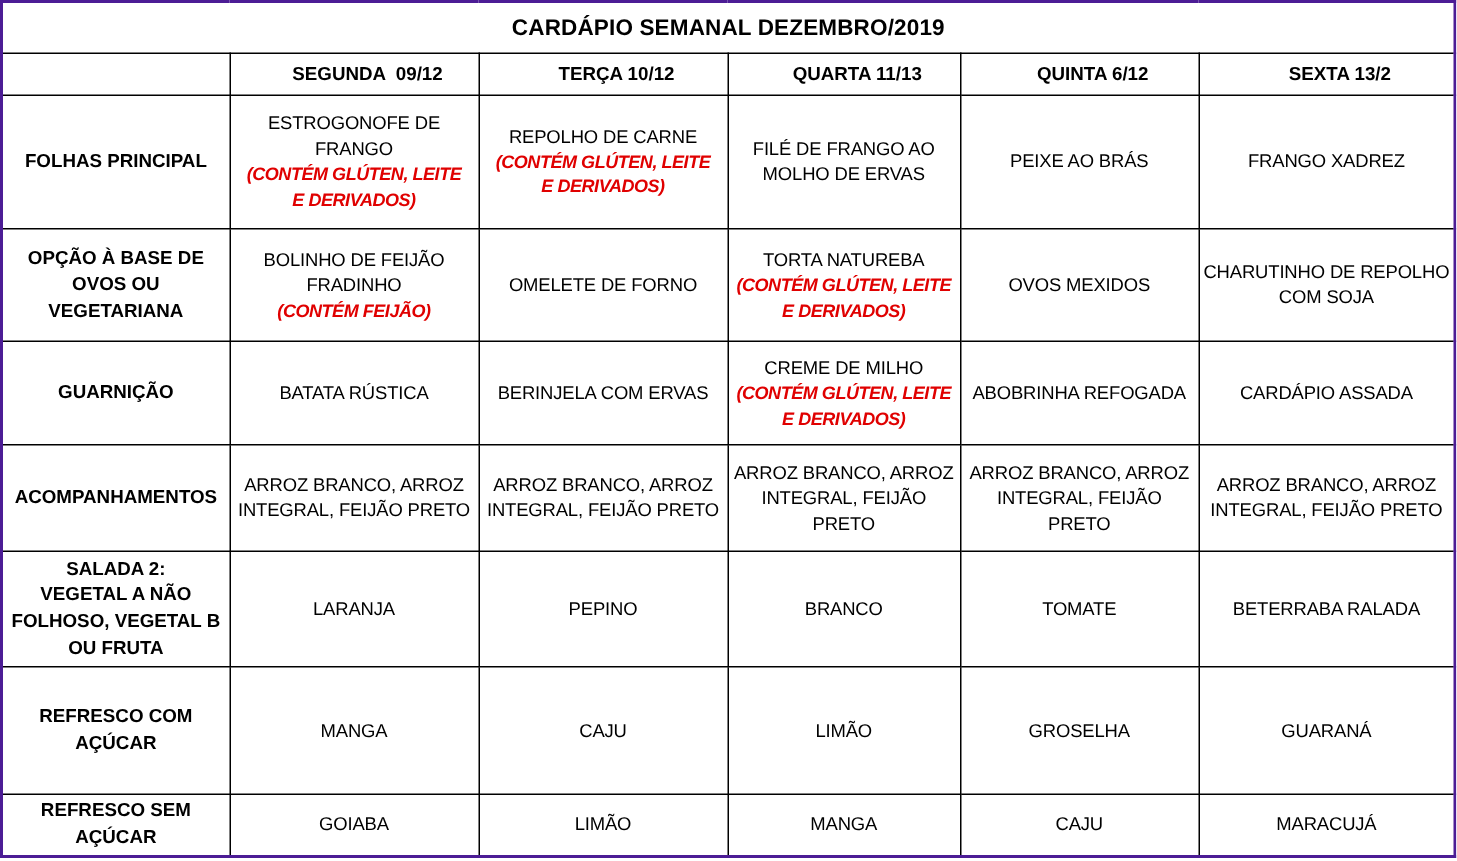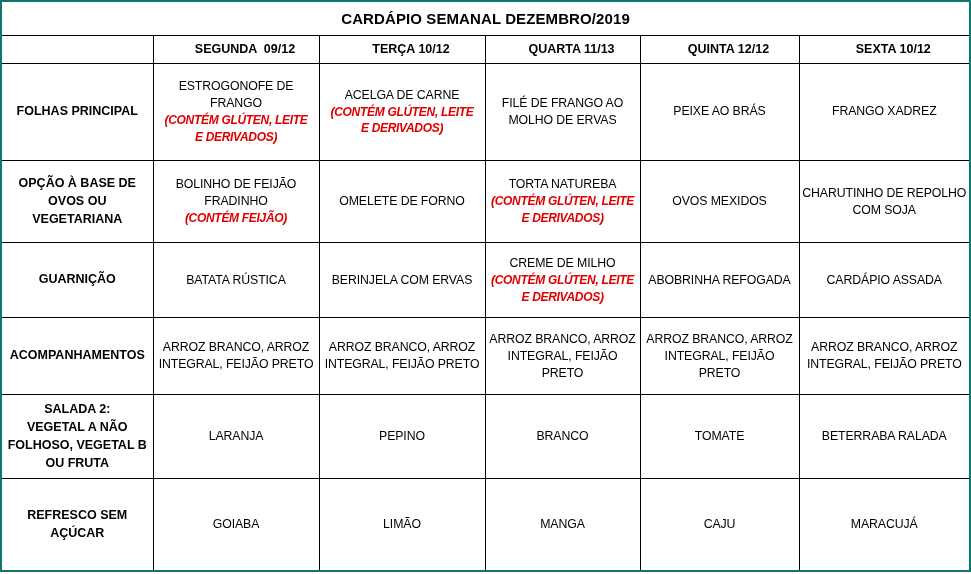--- a/index.html
+++ b/index.html
@@ -13,21 +13,21 @@
     width: 971px;
     height: 574px;
     background: #ffffff;
     overflow: hidden;
   }
   table.menu {
     width: 969px;
     height: 572px;
     border-collapse: collapse;
     table-layout: fixed;
-    border: 2px solid #0f766e;
+    border: 2px solid #4c1d95;
   }
   col.c0 { width: 152px; }
   col.c1 { width: 166px; }
   col.c2 { width: 166px; }
   col.c3 { width: 155px; }
   col.c4 { width: 159px; }
   col.c5 { width: 171px; }
   th, td {
     border: 1.5px solid #000000;
     text-align: center;
@@ -91,31 +91,31 @@
     </colgroup>
     <thead>
       <tr class="title-row">
         <th class="title-cell" colspan="6">CARDÁPIO SEMANAL DEZEMBRO/2019</th>
       </tr>
       <tr class="day-row" id="header-row">
           <th class="corner"></th>
           <th class="day">SEGUNDA  09/12</th>
           <th class="day">TERÇA 10/12</th>
           <th class="day">QUARTA 11/13</th>
-          <th class="day">QUINTA 12/12</th>
-          <th class="day">SEXTA 10/12</th>
+          <th class="day">QUINTA 6/12</th>
+          <th class="day">SEXTA 13/2</th>
         </tr>
     </thead>
     <tbody id="menu-body">
         <tr>
           <td class="row-label">FOLHAS PRINCIPAL</td>
           <td><div class="dish">ESTROGONOFE DE
 FRANGO</div><div class="allergen">(CONTÉM GLÚTEN, LEITE
 E DERIVADOS)</div></td>
-          <td><div class="dish">ACELGA DE CARNE</div><div class="allergen">(CONTÉM GLÚTEN, LEITE
+          <td><div class="dish">REPOLHO DE CARNE</div><div class="allergen">(CONTÉM GLÚTEN, LEITE
 E DERIVADOS)</div></td>
           <td><div class="dish">FILÉ DE FRANGO AO
 MOLHO DE ERVAS</div></td>
           <td><div class="dish">PEIXE AO BRÁS</div></td>
           <td><div class="dish">FRANGO XADREZ</div></td>
         </tr>
         <tr>
           <td class="row-label">OPÇÃO À BASE DE
 OVOS OU
 VEGETARIANA</td>
@@ -155,20 +155,29 @@
 VEGETAL A NÃO
 FOLHOSO, VEGETAL B
 OU FRUTA</td>
           <td><div class="dish">LARANJA</div></td>
           <td><div class="dish">PEPINO</div></td>
           <td><div class="dish">BRANCO</div></td>
           <td><div class="dish">TOMATE</div></td>
           <td><div class="dish">BETERRABA RALADA</div></td>
         </tr>
         <tr>
+          <td class="row-label">REFRESCO COM
+AÇÚCAR</td>
+          <td><div class="dish">MANGA</div></td>
+          <td><div class="dish">CAJU</div></td>
+          <td><div class="dish">LIMÃO</div></td>
+          <td><div class="dish">GROSELHA</div></td>
+          <td><div class="dish">GUARANÁ</div></td>
+        </tr>
+        <tr>
           <td class="row-label">REFRESCO SEM AÇÚCAR</td>
           <td><div class="dish">GOIABA</div></td>
           <td><div class="dish">LIMÃO</div></td>
           <td><div class="dish">MANGA</div></td>
           <td><div class="dish">CAJU</div></td>
           <td><div class="dish">MARACUJÁ</div></td>
         </tr>
       </tbody>
   </table>
 </div>

